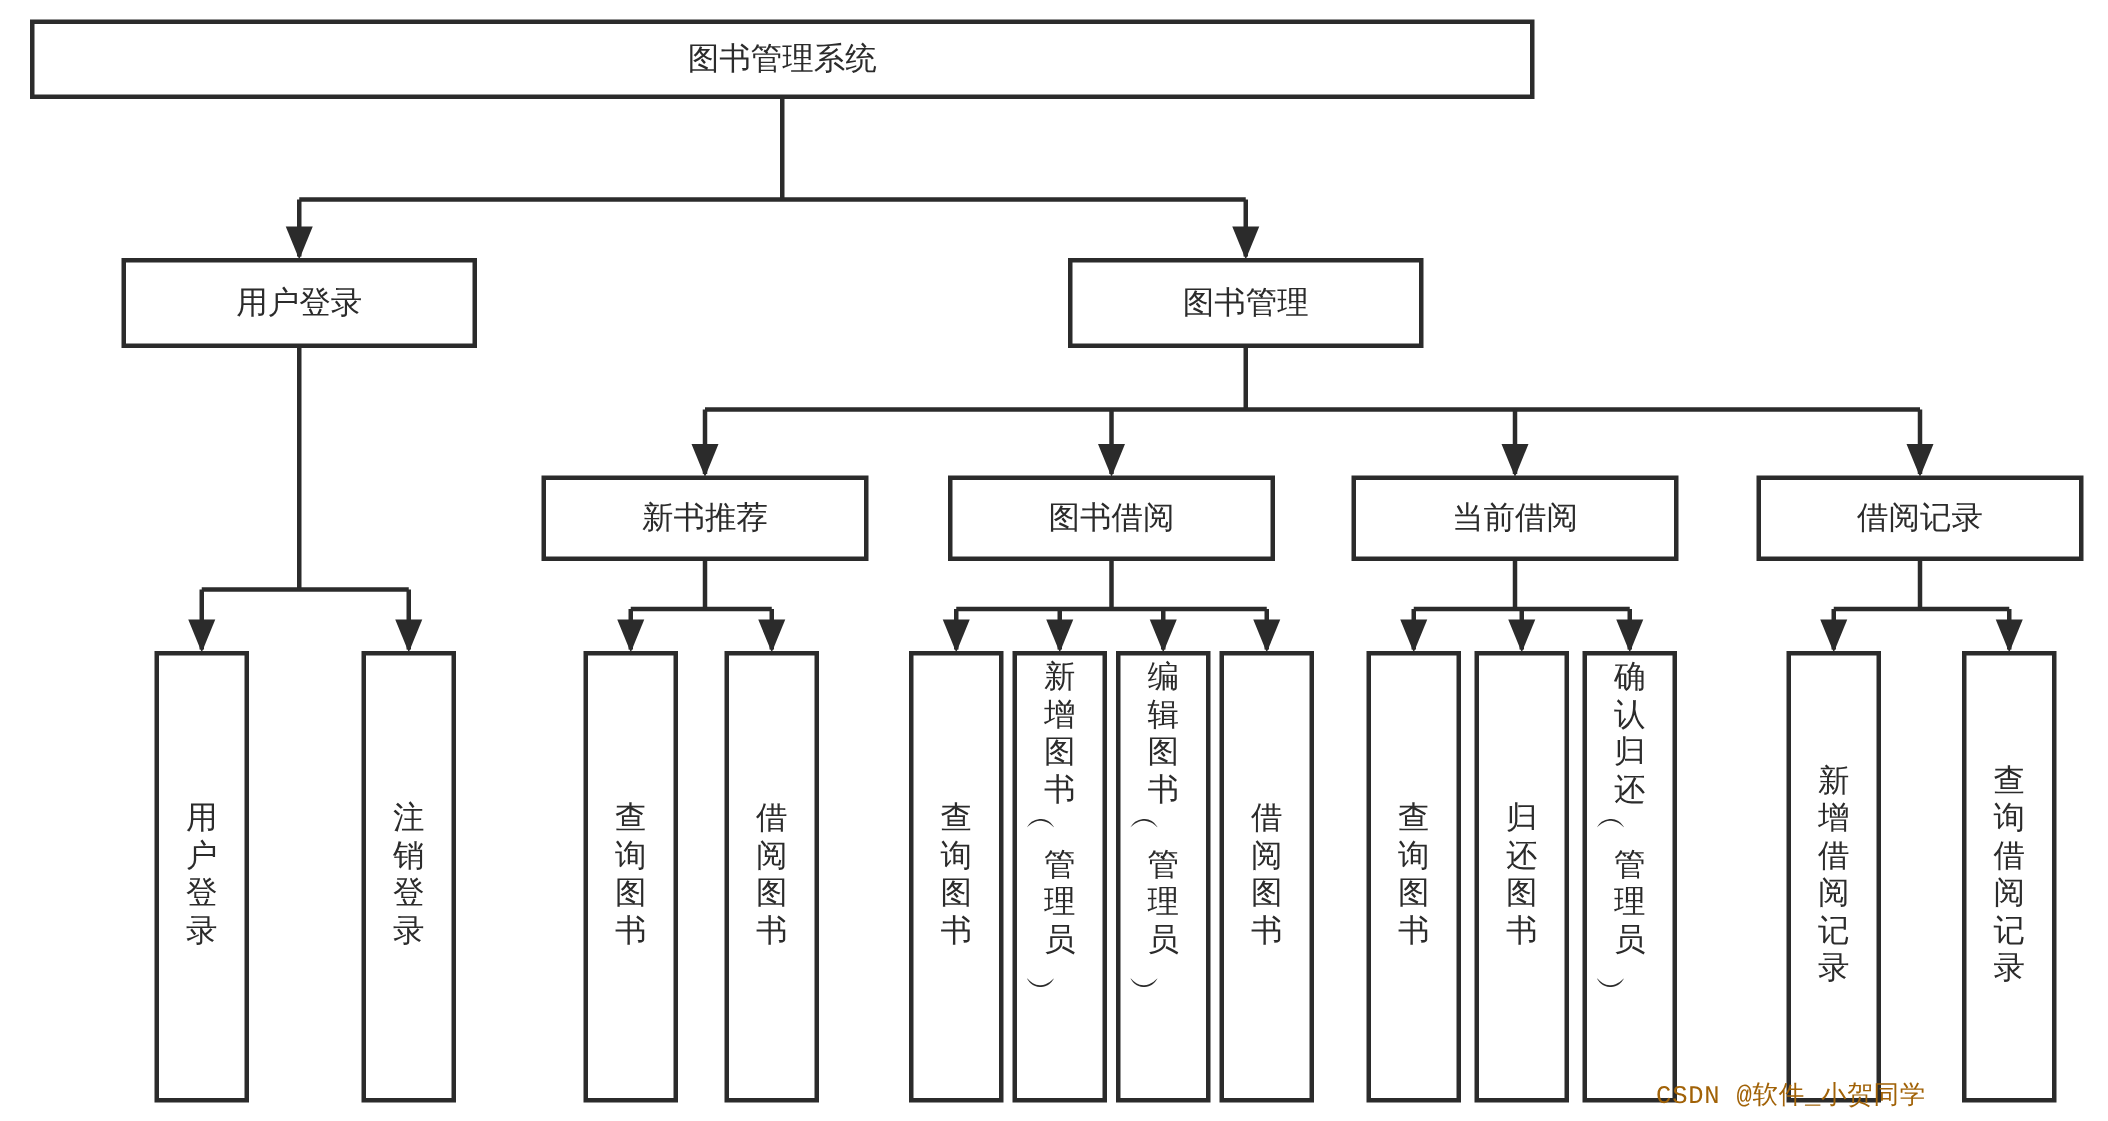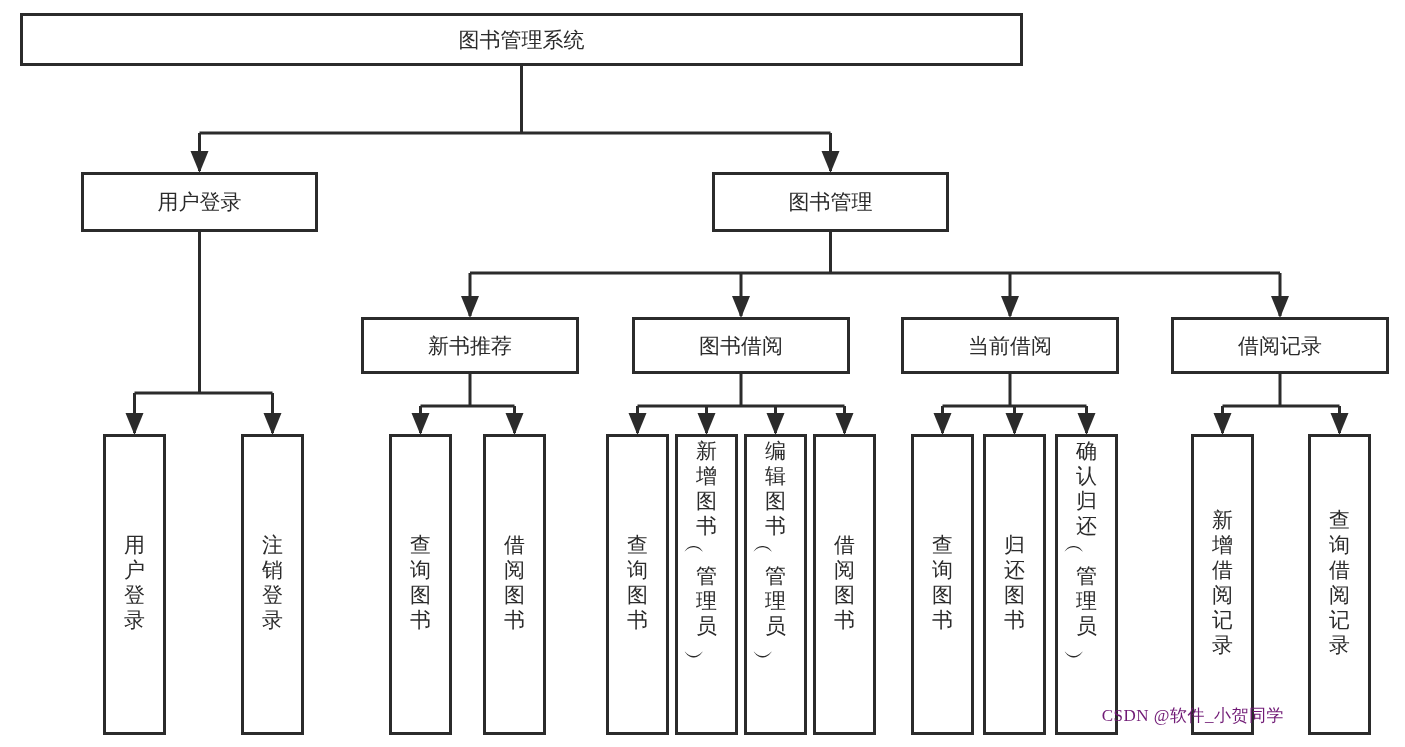--- a/index.html
+++ b/index.html
@@ -50,24 +50,24 @@
   }
   .node-label-vert {
     fill: #2b2b2b;
     font-family: "DejaVu Sans", "Liberation Sans", sans-serif;
     font-size: 21px;
     text-anchor: middle;
   }
   .watermark-text {
     position: absolute;
     right: 8px;
-    bottom: 20px;
-    font-family: Liberation Serif, serif;
+    bottom: 6px;
+    font-family: Liberation Mono, monospace;
     font-size: 17px;
-    color: #701a75;
+    color: #a16207;
     white-space: nowrap;
     letter-spacing: 0.5px;
   }
 </style>
 </head>
 <body>
 
 <div id="diagram-root">
   <svg class="flow" viewBox="0 0 1405 747">
     <g id="connectors">

